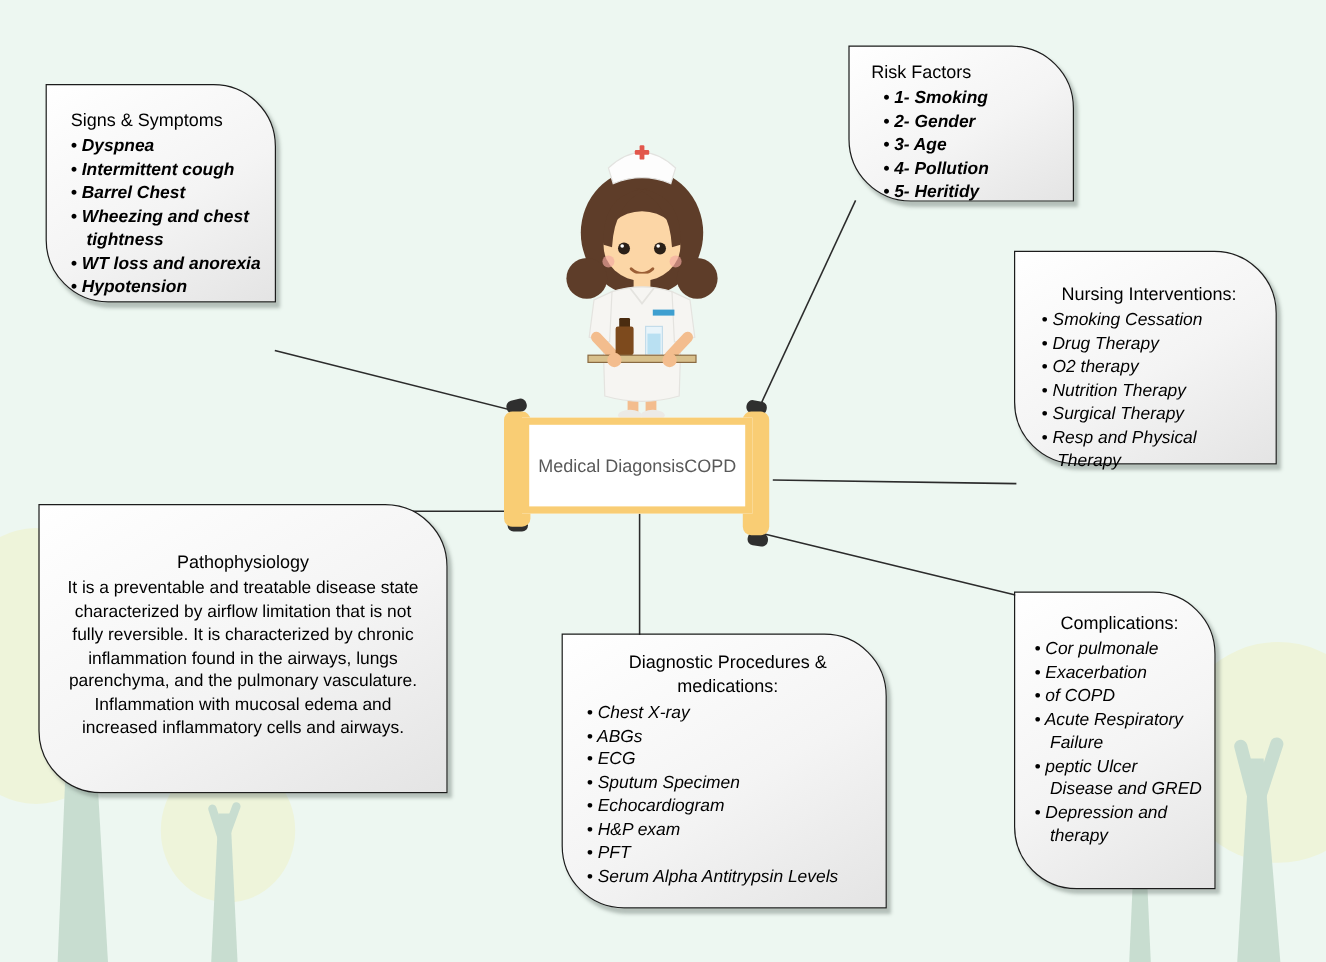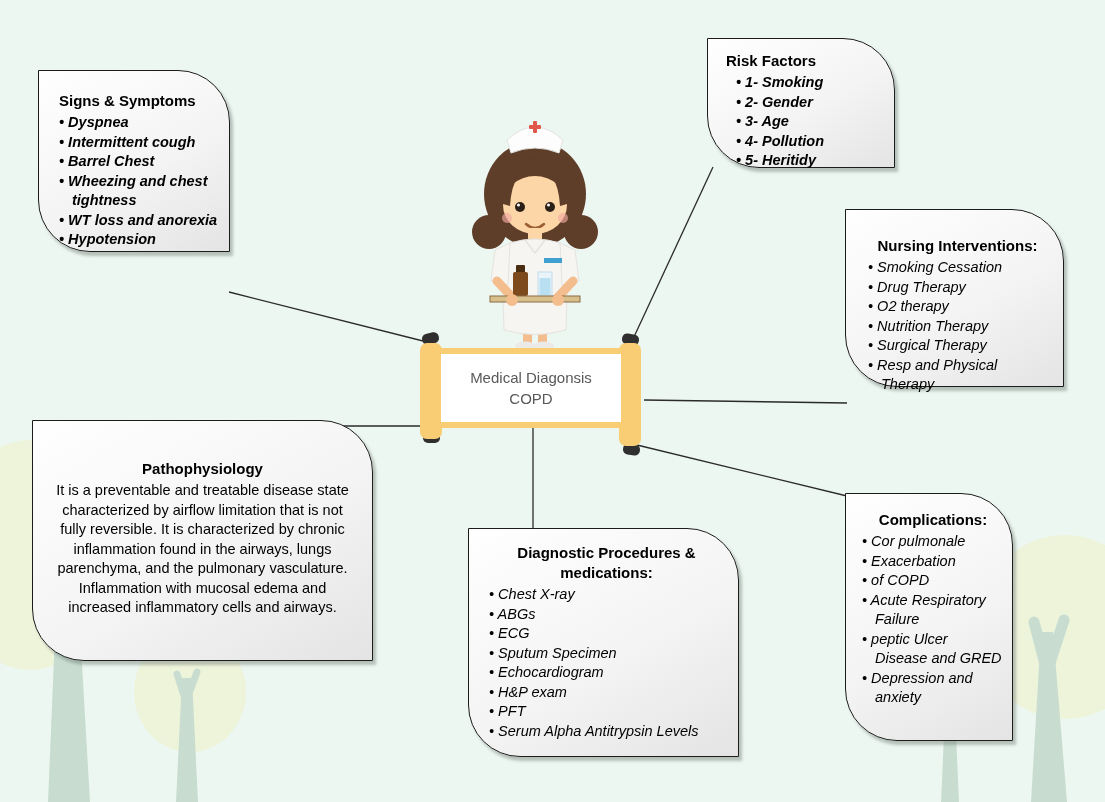--- a/index.html
+++ b/index.html
@@ -12,21 +12,21 @@
 
   
   .callout {
     position:absolute; box-sizing:border-box;
     background:linear-gradient(150deg,#ffffff 0%,#f4f4f4 55%,#e4e4e4 100%);
     border:1.5px solid #1c1c1c;
     border-radius:0 52px 0 52px;
     box-shadow:3px 4px 3px rgba(110,125,118,0.45);
     font-size:14.5px; color:#000; z-index:2;
   }
-  .callout .title { font-weight:bold; font-size:15px; line-height:20px; margin:0 0 2px 0; }
+  .callout .title { font-weight:normal; font-size:15px; line-height:20px; margin:0 0 2px 0; }
   .title.center { text-align:center; }
   ul.bullets { list-style:none; margin:2px 0 0 0; padding:0;font-style:italic; }
   ul.bullets li { line-height:19.5px; padding-left:13px; text-indent:-13px; }
   ul.bullets li::before { content:"• "; }
   ul.bullets.bold li { font-weight:bold; }
   .body-text { line-height:19.5px; }
 
   .box-signs         { left:38px;  top:70px;  width:192px; height:182px; padding:20px 10px 0 20px; }
   .box-risk          { left:707px; top:38px;  width:188px; height:130px; padding:12px 8px 0 18px; }
   .box-risk ul.bullets { margin-left:10px; }
@@ -41,21 +41,21 @@
   .roller-left  { left:0;   top:11px; height:96px; }
   .roller-right { right:1px; top:11px; height:103px; }
   .knob { position:absolute; width:17px; height:11px; background:#2f2f2f; border-radius:5px; }
   .knob-lt { left:2px;  top:1px;   transform:rotate(-14deg); }
   .knob-lb { left:3px;  top:100px; }
   .knob-rt { right:3px; top:2px;   transform:rotate(10deg); }
   .knob-rb { right:2px; top:112px; transform:rotate(8deg); }
   .paper {
     position:absolute; left:15px; top:16px; width:192px; height:80px;
     box-sizing:border-box; background:#ffffff; border:6px solid #f9cd74;
-    display:flex; flex-direction:column; align-items:center; justify-content:center;
+    display:flex; align-items:center; justify-content:center;
     color:#595959; font-size:15px; line-height:21px; text-align:center;
   }
 
   .nurse { position:absolute; left:452px; top:112px; z-index:3; }
 </style>
 </head>
 <body>
 
 <div class="canvas">
 
@@ -141,21 +141,21 @@
   </div>
 
   <div class="callout box-complications">
     <div class="title center">Complications:</div>
     <ul class="bullets">
         <li>Cor pulmonale</li>
         <li>Exacerbation</li>
         <li>of COPD</li>
         <li>Acute Respiratory Failure</li>
         <li>peptic Ulcer Disease and GRED</li>
-        <li>Depression and anxiety</li>
+        <li>Depression and therapy</li>
       </ul>
   </div>
 
   <svg class="nurse" width="166" height="240" viewBox="0 0 166 240">
 
     <ellipse cx="83" cy="82" rx="51" ry="53" fill="#5e3d29"></ellipse>
     <circle cx="37" cy="120" r="17" fill="#5e3d29"></circle>
     <circle cx="129" cy="120" r="17" fill="#5e3d29"></circle>
 
     <path d="M 55,28 Q 83,2 111,28 L 107,41 Q 83,31 59,41 Z" fill="#fdfdfd" stroke="#e3e3e0" stroke-width="1"></path>

